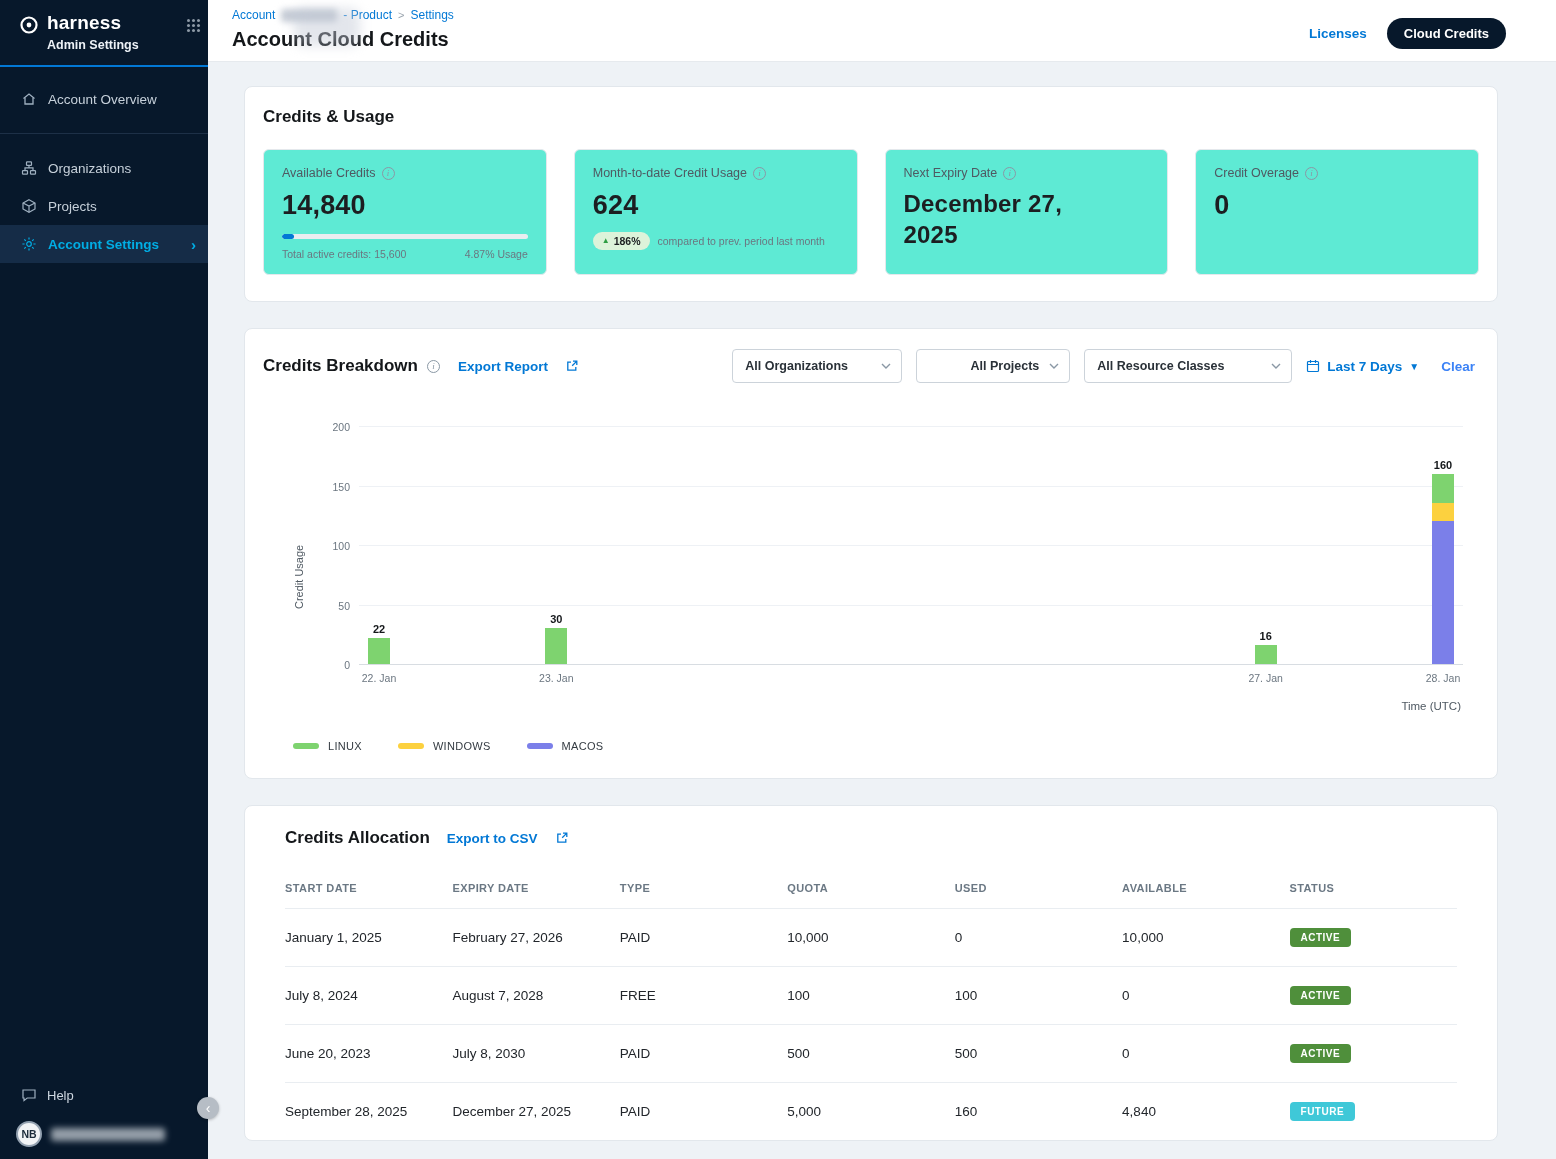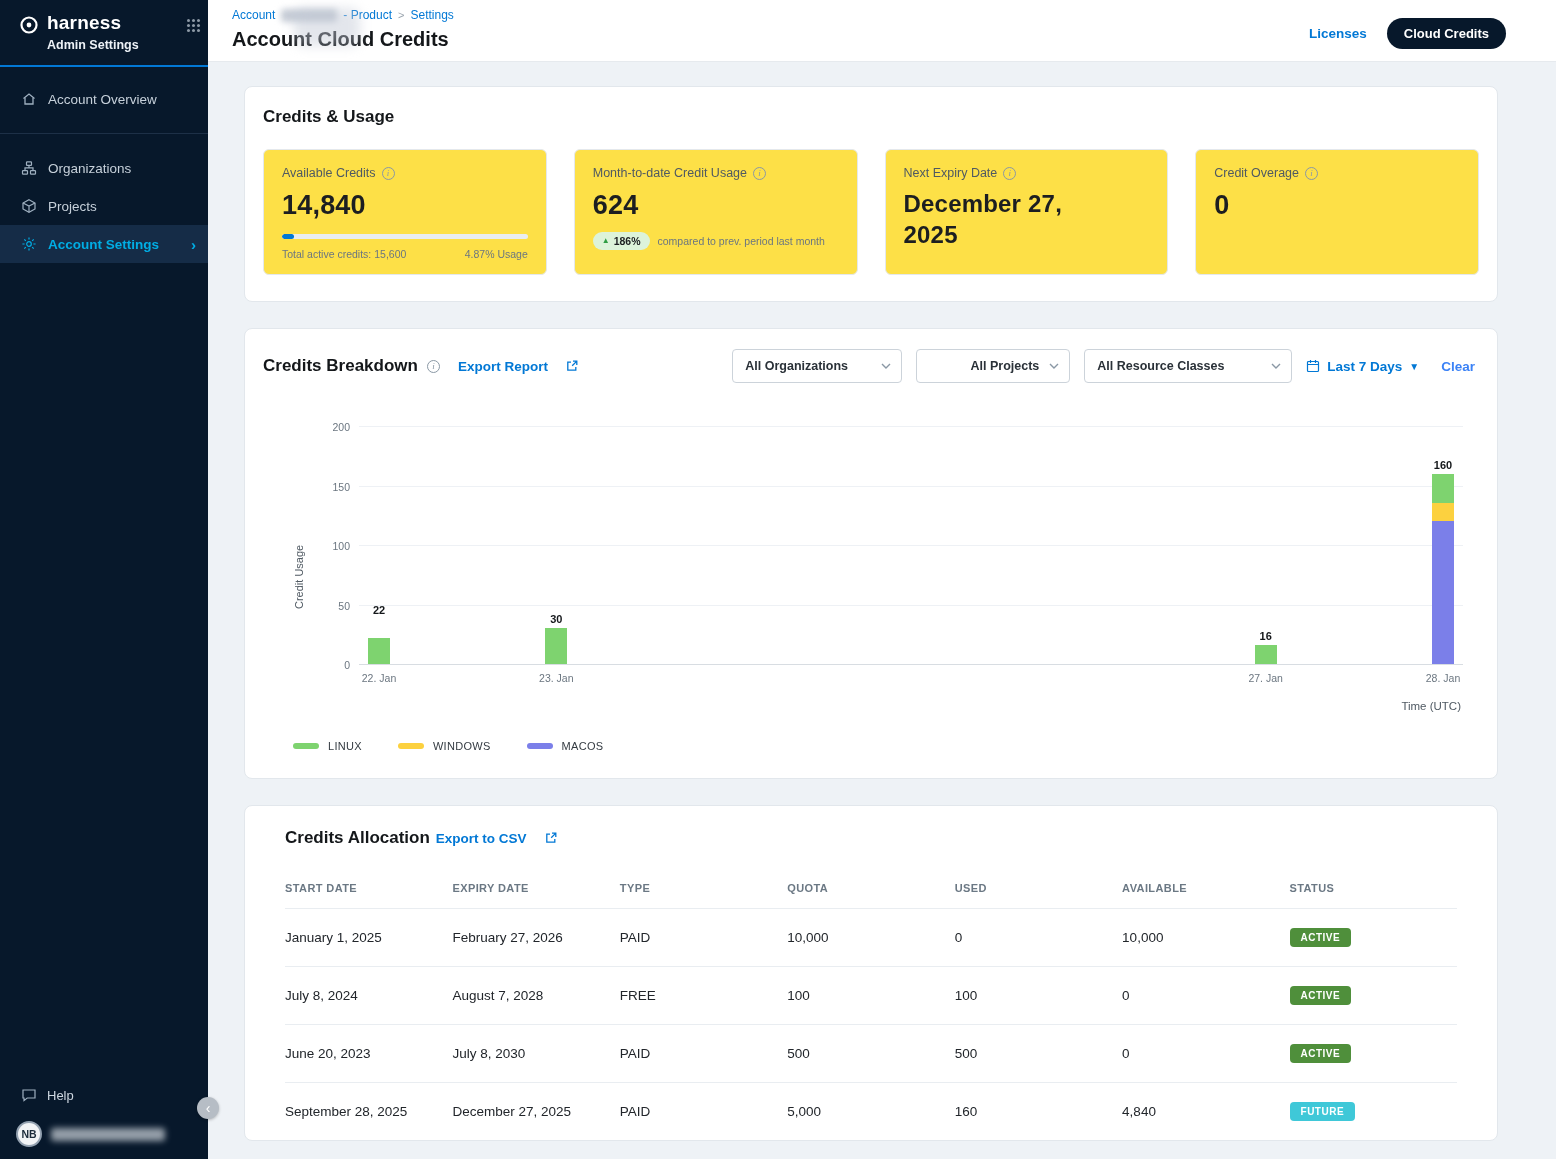--- a/index.html
+++ b/index.html
@@ -55,21 +55,21 @@
   .cc-pill { background:#07182b; color:#fff; font-size:13px; font-weight:bold; border:none;
              border-radius:999px; padding:8px 17px; cursor:pointer; }
 
   .content { flex:1; overflow:hidden; padding:24px 58px 0 36px; }
   .card { background:#fff; border:1px solid #e2e7ec; border-radius:8px; margin-bottom:26px; }
   .section-title { font-size:17px; font-weight:bold; color:#14171a; }
 
   
   .cu-card { padding:20px 18px 26px; }
   .stat-row { display:flex; gap:27px; margin-top:22px; }
-  .stat-card { flex:1; border:1px solid #e4e8ec; border-radius:6px; padding:16px 18px 14px; min-height:118px; background:#fde047; }
+  .stat-card { flex:1; border:1px solid #e4e8ec; border-radius:6px; padding:16px 18px 14px; min-height:118px; background:#5eead4; }
   .stat-label-row { display:flex; align-items:center; gap:6px; font-size:12.5px; color:#4f5962; }
   .info-icon { width:13px; height:13px; min-width:13px; border:1px solid #8a98a5; border-radius:50%;
                color:#8a98a5; font-size:9px; display:inline-flex; align-items:center; justify-content:center;
                cursor:pointer; }
   .info-icon::after { content:"i"; font-style:italic; font-family:"Liberation Serif",serif; }
   .stat-value { font-size:27px; font-weight:bold; margin-top:10px; letter-spacing:.2px; }
   .stat-value.date { font-size:24px; line-height:1.3; margin-top:8px; max-width:200px; }
   .progress { height:5px; background:#e9edf0; border-radius:3px; margin-top:13px; position:relative; overflow:hidden; }
   .progress-fill { position:absolute; left:0; top:0; bottom:0; background:#0278d5; border-radius:3px; }
   .stat-foot { display:flex; justify-content:space-between; font-size:10.5px; color:#6b7680; margin-top:9px; }
@@ -108,21 +108,21 @@
   .xaxis { position:relative; height:16px; margin-top:7px; }
   .xtick { position:absolute; transform:translateX(-50%); font-size:10.5px; color:#6b7680; white-space:nowrap; }
   .time-label { text-align:right; font-size:11.5px; color:#4f5962; margin-top:12px; padding-right:2px; }
   .legend { display:flex; gap:36px; margin:28px 0 0 30px; }
   .legend-item { display:flex; align-items:center; gap:9px; font-size:11px; color:#343b42; letter-spacing:.3px; }
   .legend-swatch { width:26px; height:6px; border-radius:3px; }
 
   
   .al-card { padding:22px 0 0; margin-bottom:0; }
   .al-header { display:flex; align-items:center; padding:0 40px; }
-  .al-header .export-link { margin-left:6px; }
+  .al-header .export-link { margin-left:17px; }
   .al-table { width:calc(100% - 80px); margin:26px 40px 0; border-collapse:collapse; table-layout:fixed; }
   .al-table th { text-align:left; font-size:11px; color:#6b7884; letter-spacing:.4px; font-weight:bold;
                  padding:8px 8px 14px 0; }
   .al-table td { font-size:13.5px; color:#22262b; padding:19px 8px 19px 0; border-top:1px solid #e9edf1; }
   .status-badge { display:inline-block; padding:4px 11px; border-radius:4px; font-size:10px; font-weight:bold;
                   color:#fff; letter-spacing:.5px; }
   svg { display:block; }
 </style>
 </head>
 <body>
@@ -328,21 +328,21 @@
             <div class="axis-base"></div>
           <span class="ytick" style="bottom: 0%;">0</span>
               <div class="gridline" style="bottom: 25%;"></div>
               <span class="ytick" style="bottom: 25%;">50</span>
               <div class="gridline" style="bottom: 50%;"></div>
               <span class="ytick" style="bottom: 50%;">100</span>
               <div class="gridline" style="bottom: 75%;"></div>
               <span class="ytick" style="bottom: 75%;">150</span>
               <div class="gridline" style="bottom: 100%;"></div>
               <span class="ytick" style="bottom: 100%;">200</span>
-              <div class="bar-col" style="left: calc(0% + 20px); gap: 19px;">
+              <div class="bar-col" style="left: calc(0% + 20px);">
                 <div class="bar-total">22</div>
                 <div class="bar-stack">
                   <div class="seg" style="height: 26.18px; background: rgb(126, 211, 111);"></div>
                 </div>
               </div>
               <div class="bar-col" style="left: calc(16.6667% + 13.3333px);">
                 <div class="bar-total">30</div>
                 <div class="bar-stack">
                   <div class="seg" style="height: 35.7px; background: rgb(126, 211, 111);"></div>
                 </div>

